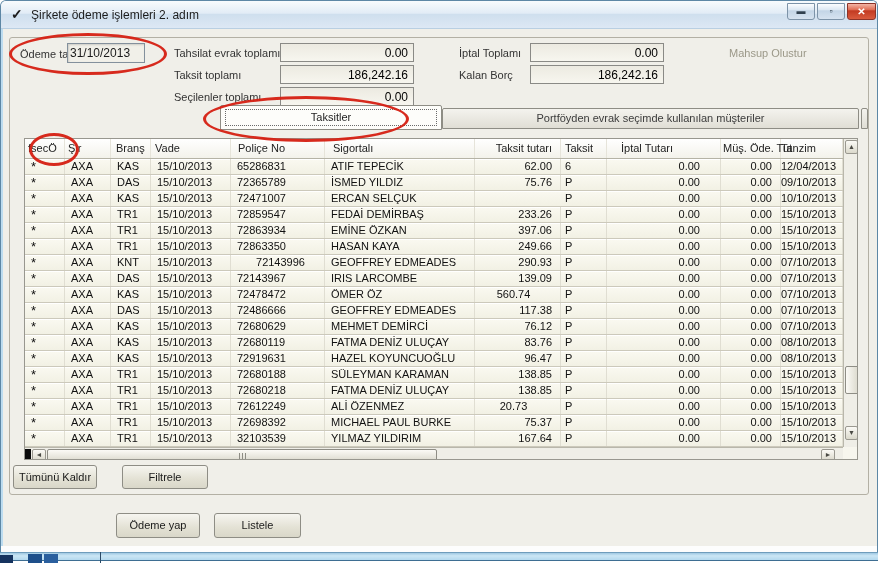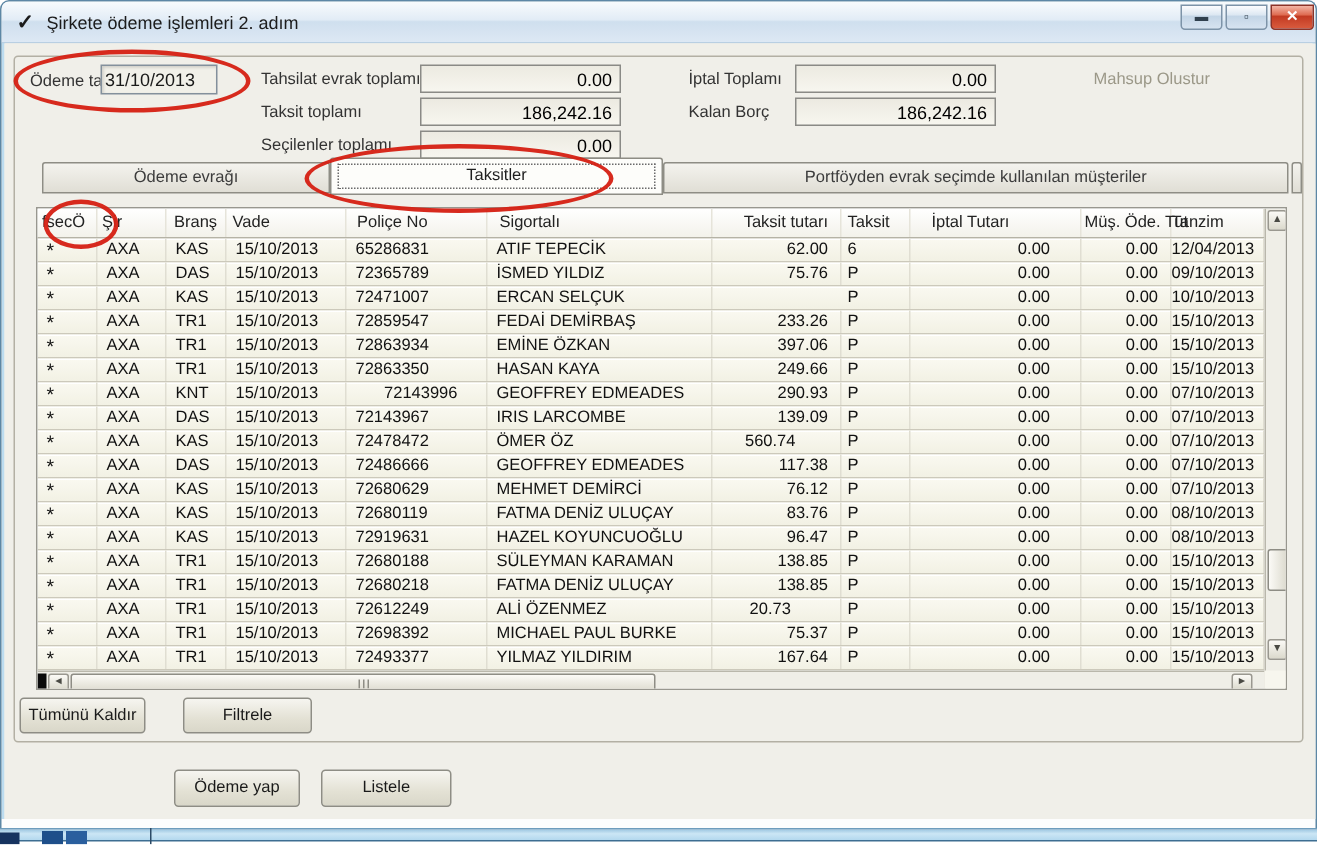--- a/index.html
+++ b/index.html
@@ -127,21 +127,20 @@
         <span class="lbl" style="left:164px;top:53px;">Seçilenler toplamı</span>
         <div class="valbox" style="left:270px;top:49px;">0.00</div>
 
         <span class="lbl" style="left:449px;top:9px;">İptal Toplamı</span>
         <div class="valbox" style="left:520px;top:5px;">0.00</div>
         <span class="lbl" style="left:449px;top:31px;">Kalan Borç</span>
         <div class="valbox" style="left:520px;top:27px;">186,242.16</div>
 
         <span class="mahsup">Mahsup Olustur</span>
 
-        <div class="tab" style="left:18px;width:192px;">Ödeme evrağı</div>
         <div class="tab active" style="left:210px;width:222px;">
           <div class="focus"></div>
           <span>Taksitler</span>
         </div>
         <div class="tab" style="left:432px;width:417px;">Portföyden evrak seçimde kullanılan müşteriler</div>
         <div class="tab" style="left:851px;width:7px;"></div>
 
         <div class="grid">
           <div class="gridhead" id="gridhead">
               <div class="hcell" style="width: 40px; text-align: left; padding-left: 3px;">fsecÖ</div>
@@ -376,21 +375,21 @@
                 <div class="gcell" style="width: 46px; text-align: left; padding-left: 4px;">P</div>
                 <div class="gcell" style="width: 114px; text-align: right; padding-right: 20px;">0.00</div>
                 <div class="gcell" style="width: 60px; text-align: right; padding-right: 8px;">0.00</div>
                 <div class="gcell" style="width: 62px; text-align: left; padding-left: 0px;">15/10/2013</div>
               </div>
               <div class="grow">
                 <div class="gcell star" style="width: 40px; text-align: left; padding-left: 6px;">*</div>
                 <div class="gcell" style="width: 46px; text-align: left; padding-left: 6px;">AXA</div>
                 <div class="gcell" style="width: 40px; text-align: left; padding-left: 6px;">TR1</div>
                 <div class="gcell" style="width: 80px; text-align: left; padding-left: 6px;">15/10/2013</div>
-                <div class="gcell" style="width: 94px; text-align: left; padding-left: 6px;">72493377</div>
+                <div class="gcell" style="width: 94px; text-align: left; padding-left: 6px;">32103539</div>
                 <div class="gcell" style="width: 150px; text-align: left; padding-left: 6px;">YILMAZ YILDIRIM</div>
                 <div class="gcell" style="width: 86px; text-align: right; padding-right: 8px;">167.64</div>
                 <div class="gcell" style="width: 46px; text-align: left; padding-left: 4px;">P</div>
                 <div class="gcell" style="width: 114px; text-align: right; padding-right: 20px;">0.00</div>
                 <div class="gcell" style="width: 60px; text-align: right; padding-right: 8px;">0.00</div>
                 <div class="gcell" style="width: 62px; text-align: left; padding-left: 0px;">15/10/2013</div>
               </div>
             </div>
 
           <div class="vscroll">

